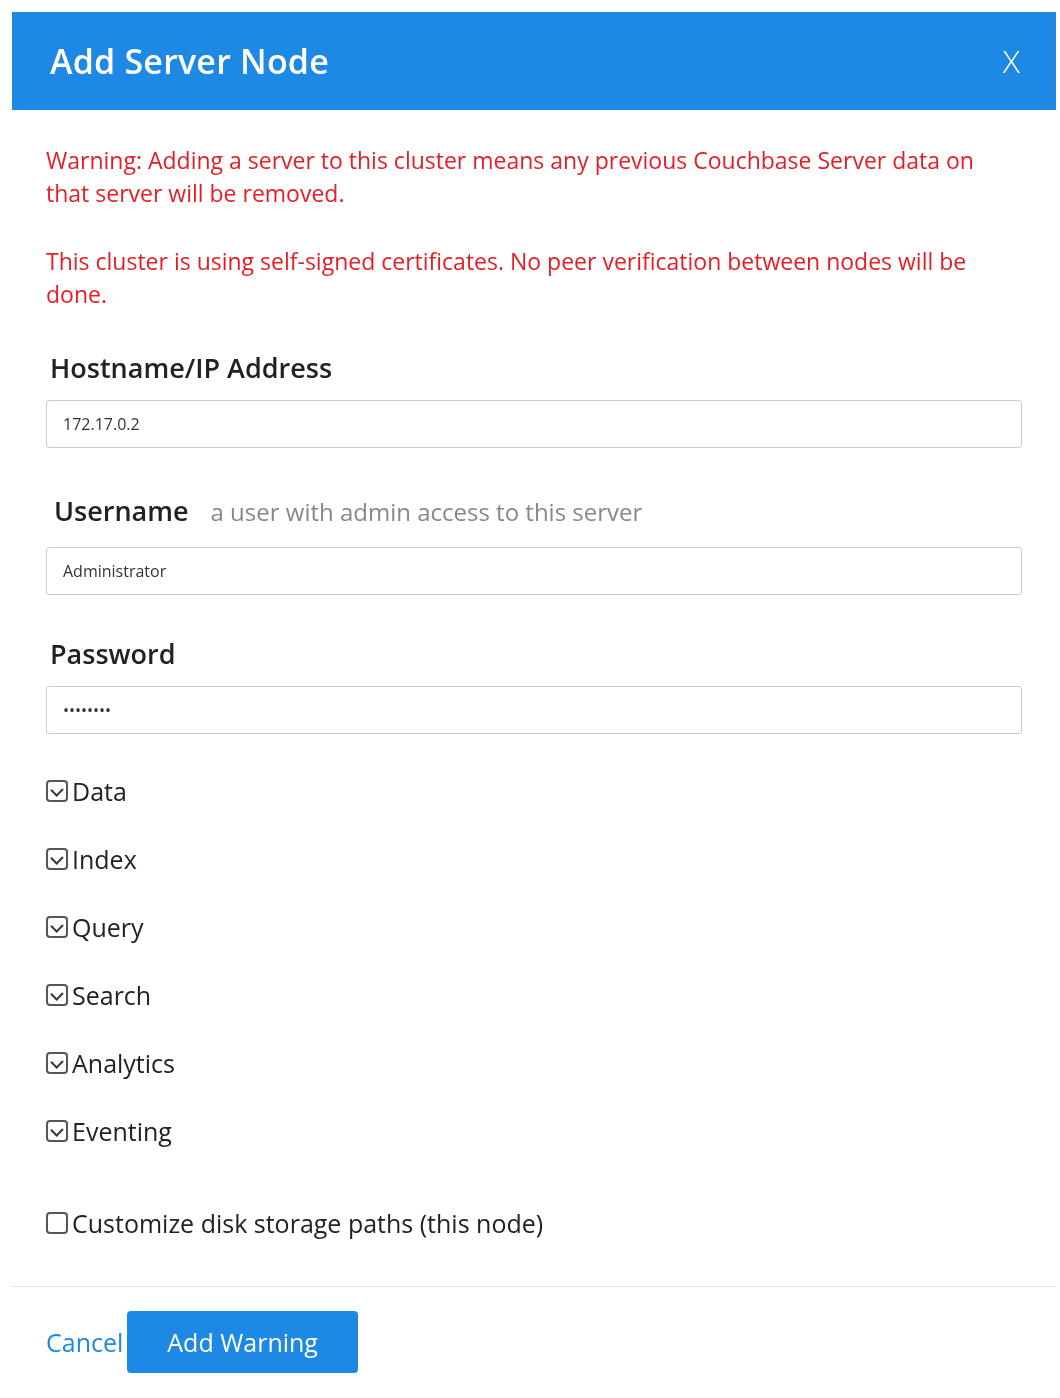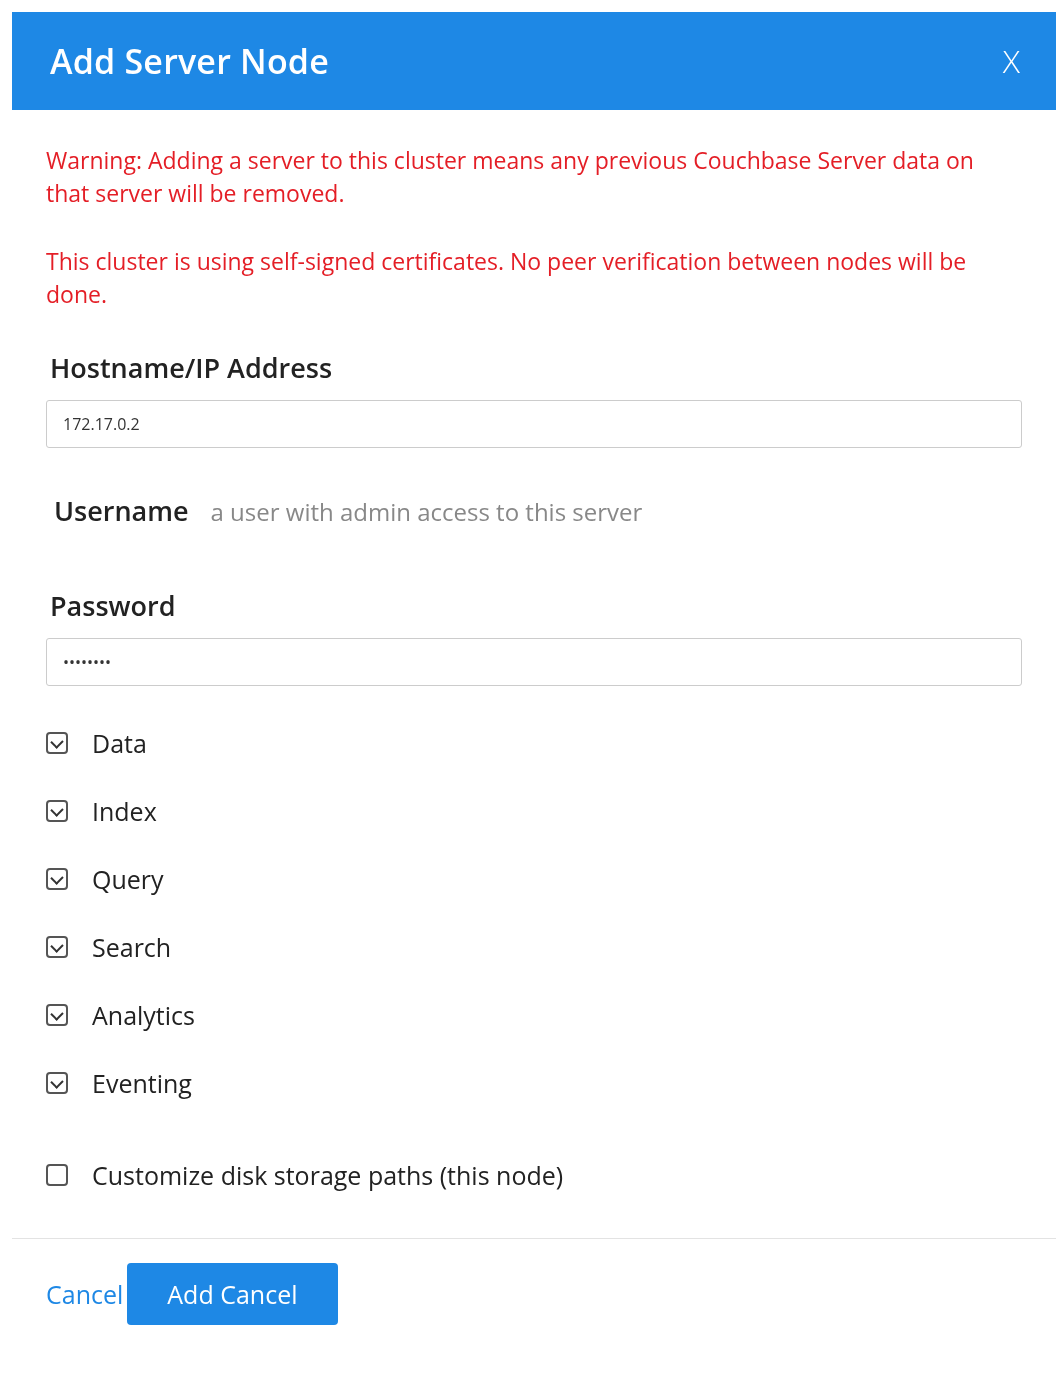--- a/index.html
+++ b/index.html
@@ -84,21 +84,20 @@
     font-size: 14px;
     font-style: italic;
     font-family: Georgia, serif;
     color: #aaa;
     font-weight: 600;
     line-height: 1;
   }
   .check-row {
     display: flex;
     align-items: center;
-    gap: 20px;
     margin-bottom: 18px;
   }
   .check-row.extra-top { margin-top: 42px; }
   .check-label {
     font-size: 25px;
     color: #222;
   }
   .checkbox {
     width: 22px;
     height: 22px;
@@ -162,20 +161,21 @@
     <div class="field">
       <div class="field-label">Hostname/IP Address</div>
       <input class="text-input" type="text" value="172.17.0.2" style="">
     </div>
 
     <div class="field">
       <div class="field-label">
         <span>Username</span>
         <span class="field-hint">a user with admin access to this server</span>
       </div>
+      <input class="text-input" type="text" value="Administrator" style="">
     </div>
 
     <div class="field">
       <div class="field-label">Password</div>
       <input class="text-input" type="text" value="••••••••" style="">
     </div>
 
 
     <div class="check-row">
       <span class="checkbox checked"></span>
@@ -204,16 +204,16 @@
 
     <div class="check-row extra-top">
       <span class="checkbox"></span>
       <span class="check-label">Customize disk storage paths (this node)</span>
     </div>
 
   </div>
 
   <div class="dialog-footer">
     <button class="btn-cancel">Cancel</button>
-    <button class="btn-primary">Add Cancel</button>
+    <button class="btn-primary">Add Warning</button>
   </div>
 
 </div>
 
 </body></html>

